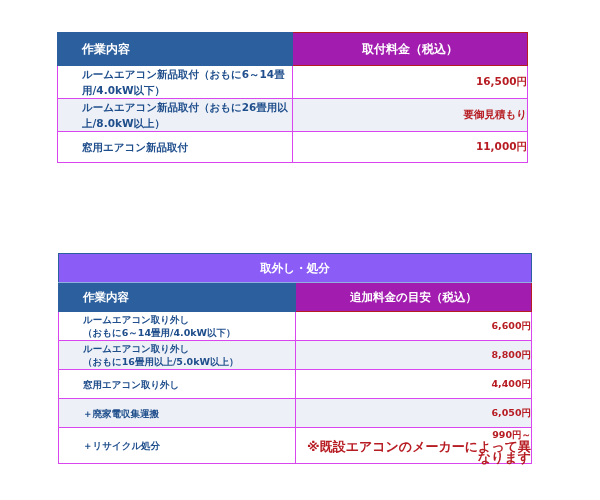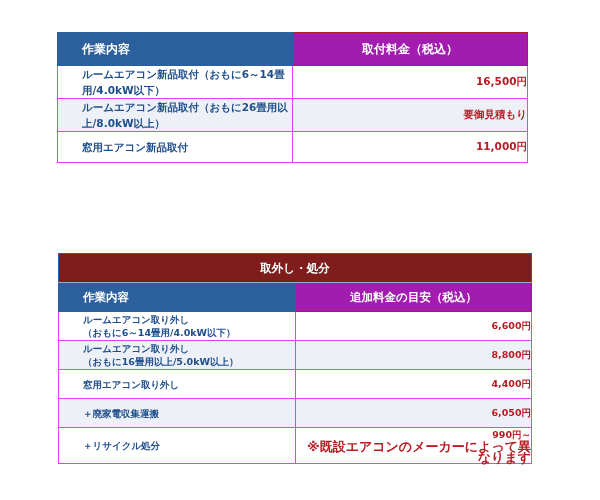--- a/index.html
+++ b/index.html
@@ -4,21 +4,21 @@
 <style>
   html, body { margin:0; padding:0; background:#ffffff; }
   body { width:600px; height:500px; position:relative; overflow:hidden;
          font-family: "DejaVu Sans", "Liberation Sans", sans-serif; }
   table { border-collapse: collapse; position:absolute; table-layout:fixed; }
   td, th { border:1px solid #d946ef; padding:0; font-weight:bold; }
   .t1 { left:57px; top:32px; width:470px; }
   .t2 { left:58px; top:253px; width:473px; }
   .hdr-blue { background:#2c5f9e; color:#ffffff; }
   .hdr-red { background:#a21caf; color:#ffffff; text-align:center; }
-  .title-row td { background:#7f1d1d; color:#fff; text-align:center; font-size:11.5px; height:28px; border-color:#2c5f9e; border-bottom:1px solid #8fb0dc; }
+  .title-row td { background:#8b5cf6; color:#fff; text-align:center; font-size:11.5px; height:28px; border-color:#2c5f9e; border-bottom:1px solid #8fb0dc; }
   .t1 th { height:32px; font-size:12px; }
   .t2 th { height:28px; font-size:11.5px; }
   th.left { text-align:left; padding-left:24px; border-color:#2c5f9e; }
   th.hdr-red { border-color:#b71c23; }
   td.item { color:#1f4e8c; font-size:10.5px; line-height:16px; padding-left:24px; text-align:left; }
   td.price { color:#b71c23; font-size:10.5px; text-align:right; }
   .t2 td.item { font-size:9.5px; line-height:13px;margin-left:7px; }
   .t2 td.price { font-size:9.5px; }
   .t1 tr.r td { height:32px; }
   .t1 tr.last td { height:30px;margin-top:32px; }

